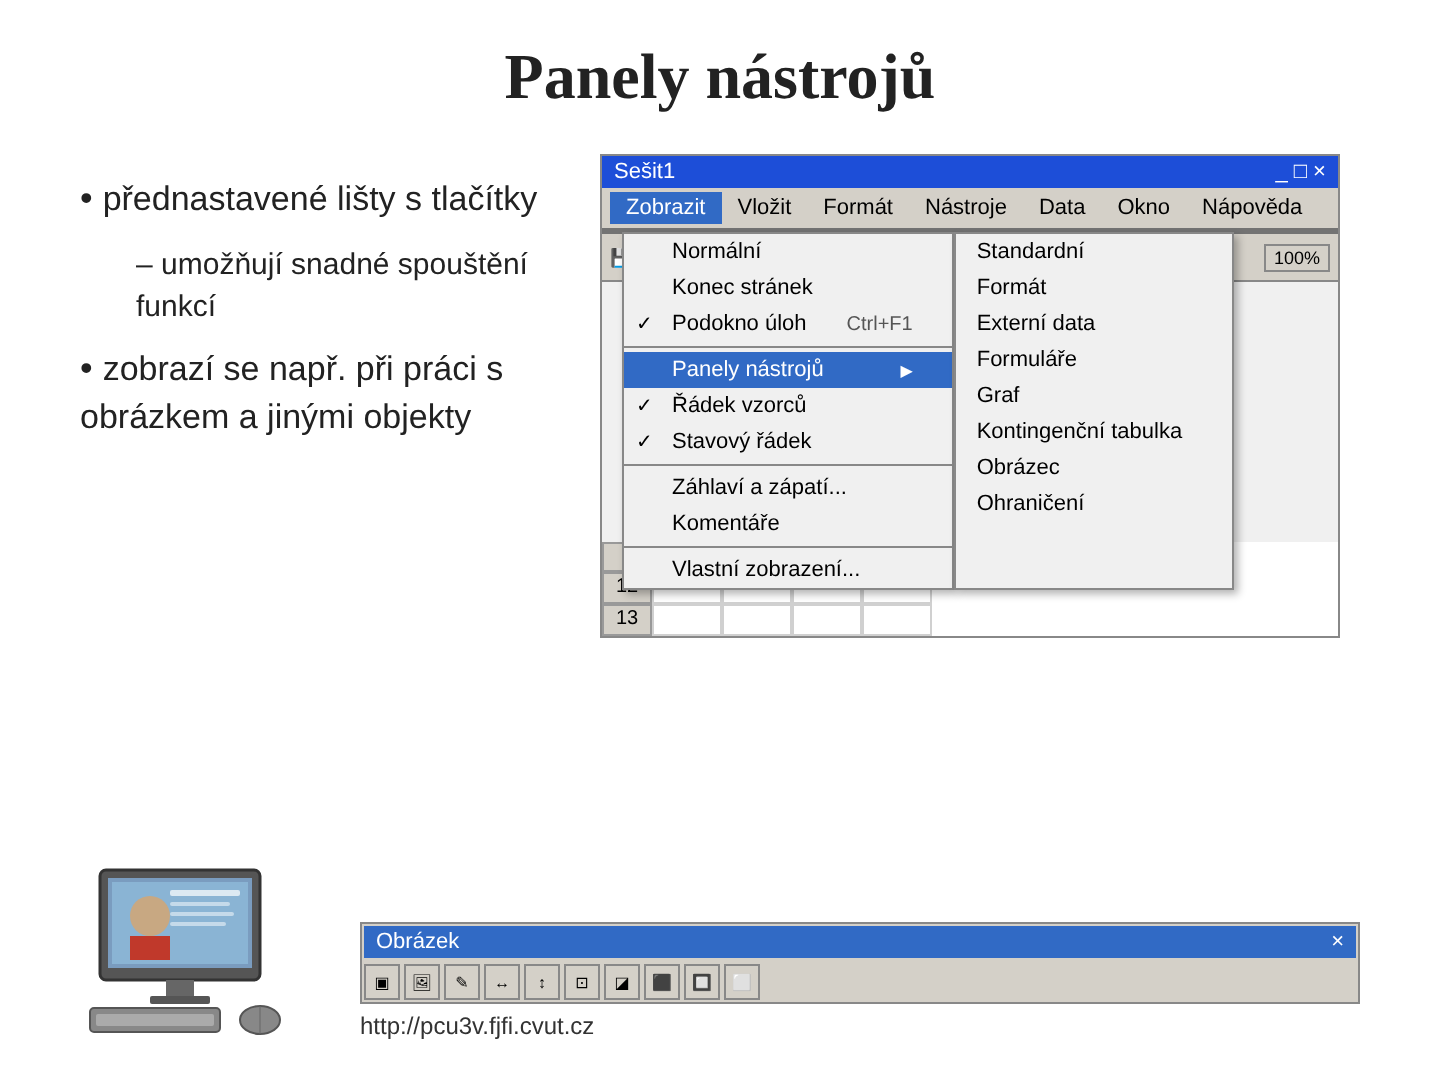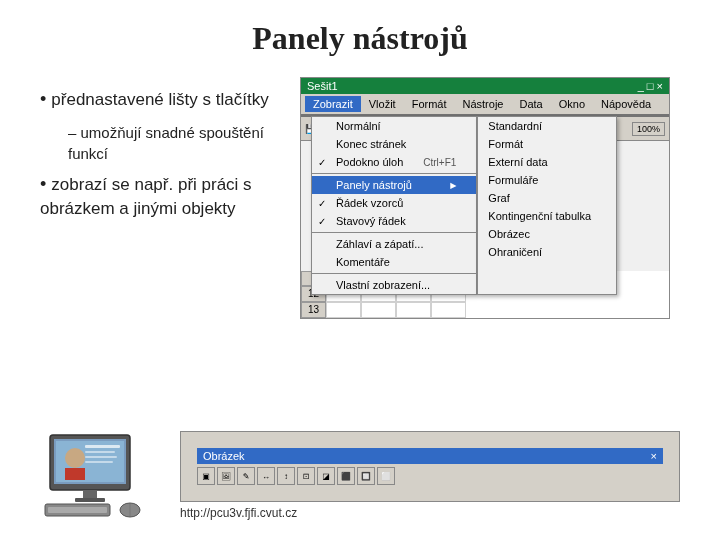--- a/index.html
+++ b/index.html
@@ -75,21 +75,21 @@
       border: 1px solid #888;
       background: #f0f0f0;
       font-family: Arial, sans-serif;
       font-size: 11px;
       position: relative;
       top: 0;
       left: 0;
     }
 
     .excel-titlebar {
-      background: #15803d;
+      background: #1d4ed8;
       color: white;
       padding: 2px 6px;
       font-size: 11px;
       display: flex;
       justify-content: space-between;
       align-items: center;
     }
 
     .excel-menubar {
       background: #d4d0c8;
@@ -224,21 +224,21 @@
 
     .computer-image {
       width: 120px;
       height: 90px;
       flex-shrink: 0;
     }
 
     .obrázek-toolbar {
       border: 1px solid #888;
       background: #d4d0c8;
-      padding: 16px;
+      padding: 1px;
       margin-top: 12px;
     }
 
     .obrázek-titlebar {
       background: #316ac5;
       color: white;
       font-size: 11px;
       padding: 2px 6px;
       display: flex;
       justify-content: space-between;

